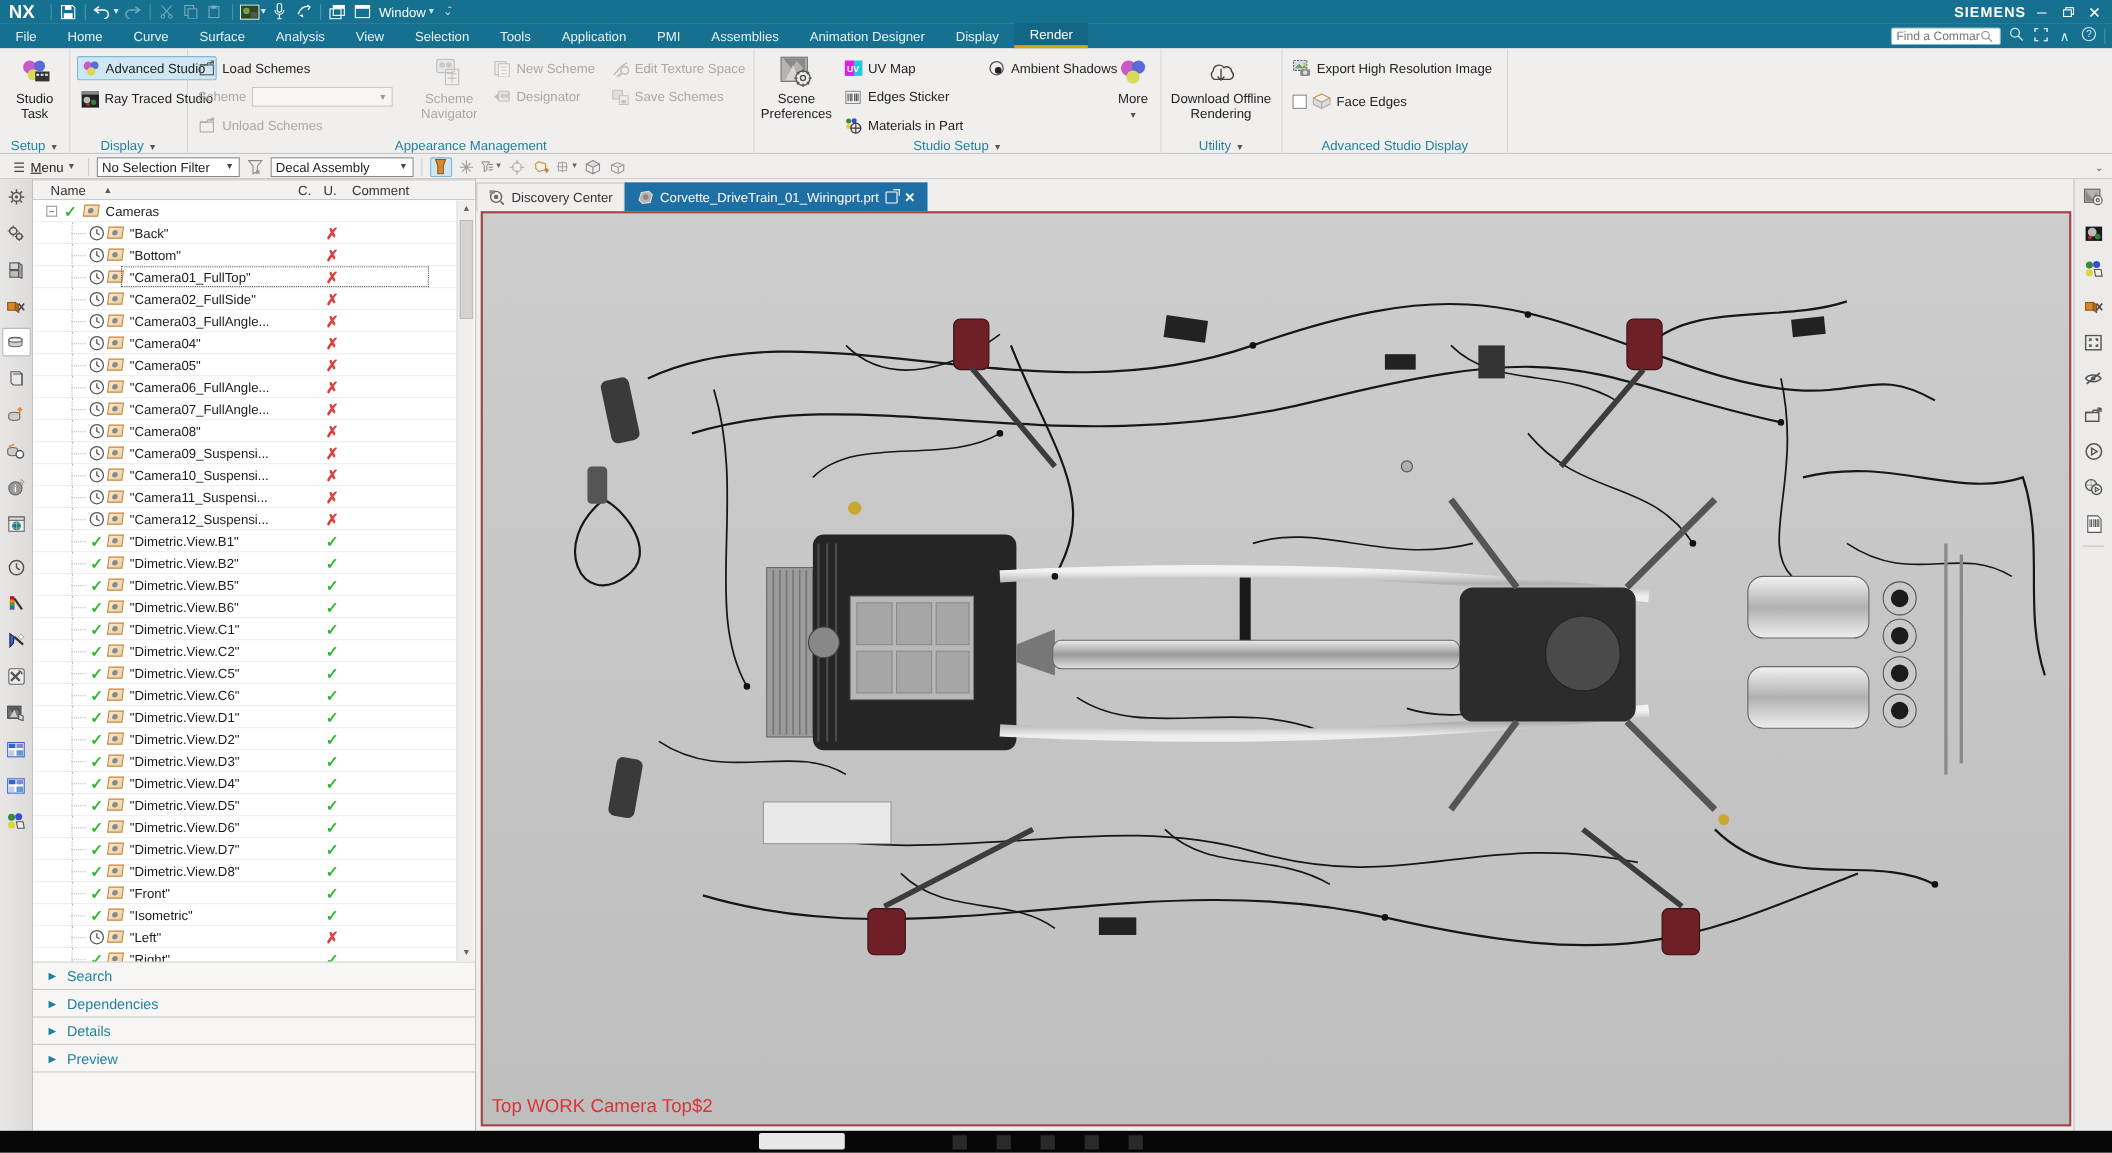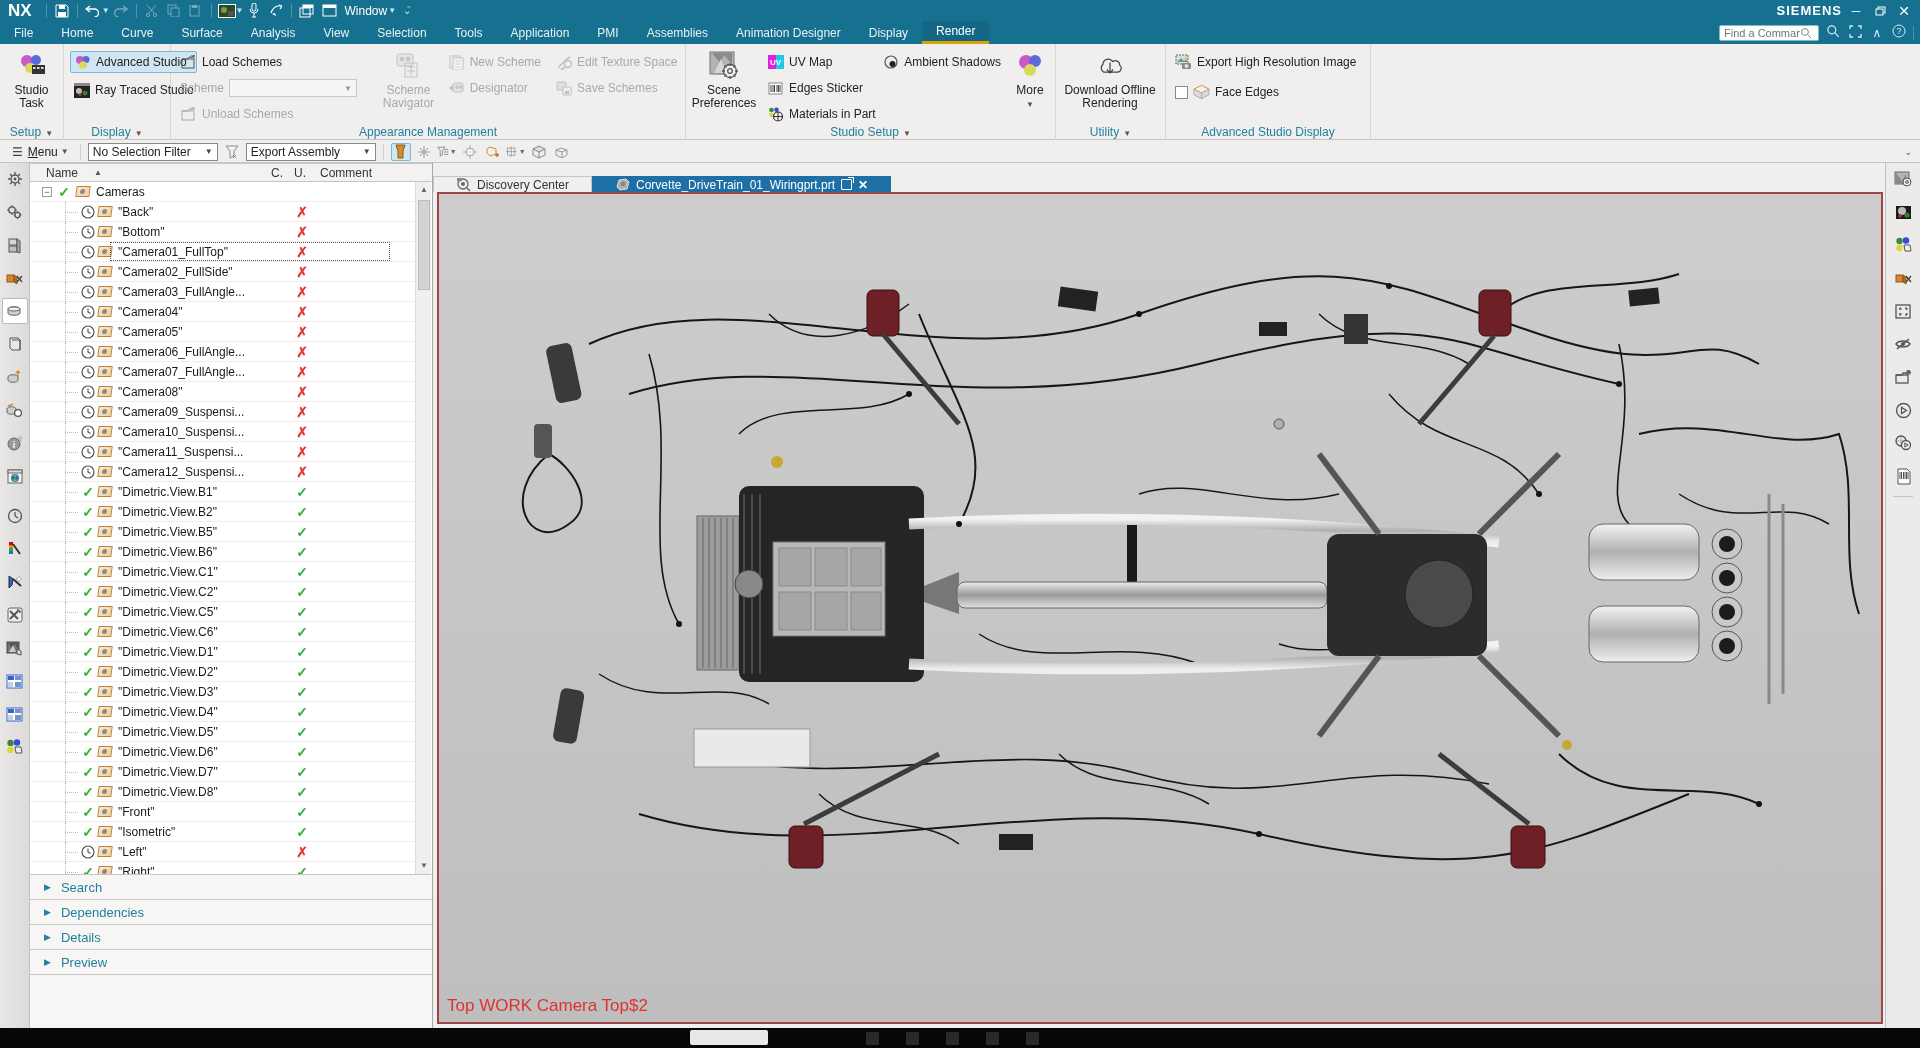--- a/index.html
+++ b/index.html
@@ -93,21 +93,21 @@
   .pn-scroll { position:absolute; right:1px; top:0; width:16px; height:692px; background:#f0efee; border-left:1px solid #dcdbda; }
   .pn-scroll .arr { position:absolute; left:0; width:16px; height:16px; color:#666; font-size:8px; text-align:center; line-height:16px; }
   .pn-scroll .thumb { position:absolute; left:2px; top:18px; width:12px; height:90px; background:#d5d4d3; border:1px solid #bcbbba; }
   .pn-secs { border-top:1px solid #c6c5c4; background:#f7f6f5; }
   .psec { height:25px; display:flex; align-items:center; gap:10px; padding-left:14px; border-bottom:1px solid #c9c8c7; color:#20809f; font-size:13px; }
   .psec .pa { color:#20809f; font-size:9px; }
 
   
   .docarea { position:absolute; left:433px; top:163px; width:1452px; height:865px; background:#f1efee; }
   .doctabs { position:absolute; left:0; top:0; height:29px; display:flex; align-items:flex-end; }
-  .dtab { height:16px; display:flex; align-items:center; gap:6px; padding:0 22px; color:#333; background:#f1efee; border:1px solid #c6c5c4; border-bottom:0;margin-top:20px; }
+  .dtab { height:26px; display:flex; align-items:center; gap:6px; padding:0 10px; color:#333; background:#f1efee; border:1px solid #c6c5c4; border-bottom:0;margin-top:20px; }
   .dtab.active { background:#1d6fa5; color:#fff; border-color:#1d6fa5; }
   .dtab .tclose { font-weight:bold; font-size:12px; }
   .dtab .tpop { width:11px; height:11px; border:1px solid #fff; border-radius:1px; position:relative; }
   .dtab .tpop::after { content:""; position:absolute; right:-3px; top:-3px; width:5px; height:5px; border-top:1px solid #fff; border-right:1px solid #fff; }
   .viewport { position:absolute; left:4px; top:29px; width:1446px; height:832px; border:2px solid #a04545; background:linear-gradient(180deg,#cdcdcd,#bebebe); overflow:hidden; }
   .vp-label { position:absolute; left:8px; bottom:6px; color:#dd3333; font-size:17px; }
   .render-svg { position:absolute; left:0; top:0; }
 
   
   .taskbar { position:absolute; left:0; bottom:0; width:1920px; height:20px; background:#070707; }
@@ -457,21 +457,21 @@
                 <circle cx="3.5" cy="3" r="2.3" fill="#3a8a3a"></circle>
                 <circle cx="8.5" cy="2.8" r="2.3" fill="#3a4ad8"></circle>
                 <circle cx="3.5" cy="8" r="2.3" fill="#d8d83a"></circle>
                 <circle cx="10" cy="9.5" r="4.5" fill="none" stroke="#333" stroke-width="1.2"></circle>
                 <path d="M10 5v9M5.8 9.5h8.4" stroke="#333"></path>
               </svg>
             </span>
           <span>Materials in Part</span>
         </div>
       </div>
-      <div class="rcol" style="width:118px;align-items:flex-end;">
+      <div class="rcol" style="width:118px;">
         <div class="ritem">
           <span class="ico16">
               <svg width="16" height="15" viewBox="0 0 16 15">
                 <circle cx="8" cy="7" r="6" fill="none" stroke="#555" stroke-width="1.2"></circle>
                 <circle cx="9.5" cy="9" r="3" fill="#222"></circle>
               </svg>
             </span>
           <span>Ambient Shadows</span>
         </div>
       </div>
@@ -544,21 +544,21 @@
         <span>No Selection Filter</span>
         <span class="ca">▼</span>
       </span>
     <span class="stool">
         <svg width="14" height="14" viewBox="0 0 14 14">
           <path d="M1 1h12L9 6v5l-4 2V6z" fill="none" stroke="#8a8a8a"></path>
           <path d="M8 10l3 3m0-3-3 3" stroke="#8a8a8a"></path>
         </svg>
       </span>
     <span class="selcombo" style="width:130px;">
-        <span>Export Assembly</span>
+        <span>Decal Assembly</span>
         <span class="ca">▼</span>
       </span>
     <span class="tb-sep"></span>
     <span id="sel-tools" style="display:flex;align-items:center;gap:3px;">
         <span class="stool hl">
           <svg width="13" height="15" viewBox="0 0 13 15">
             <path d="M2 1h9l-2 6v7H4V7z" fill="#d88a2a" stroke="#8a5a1a"></path>
           </svg>
         </span>
         <span class="stool">

